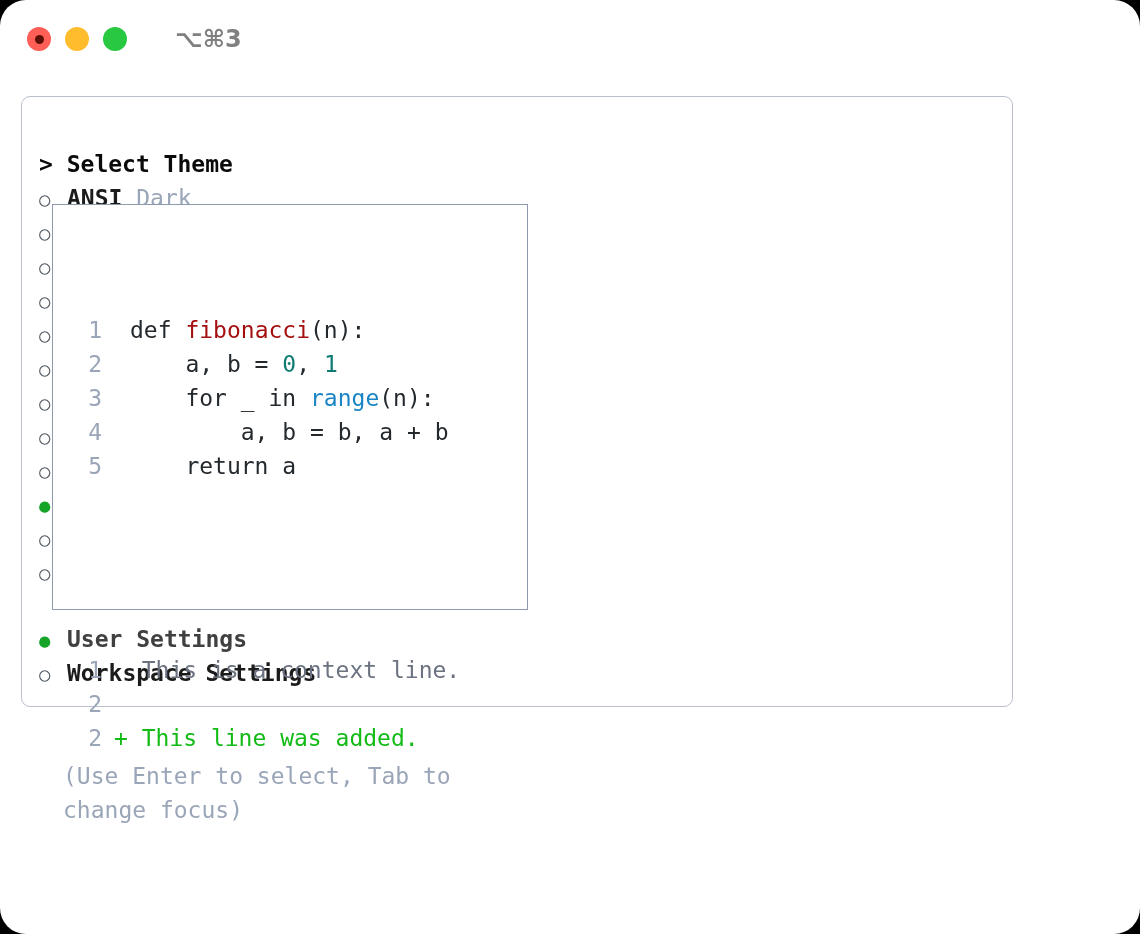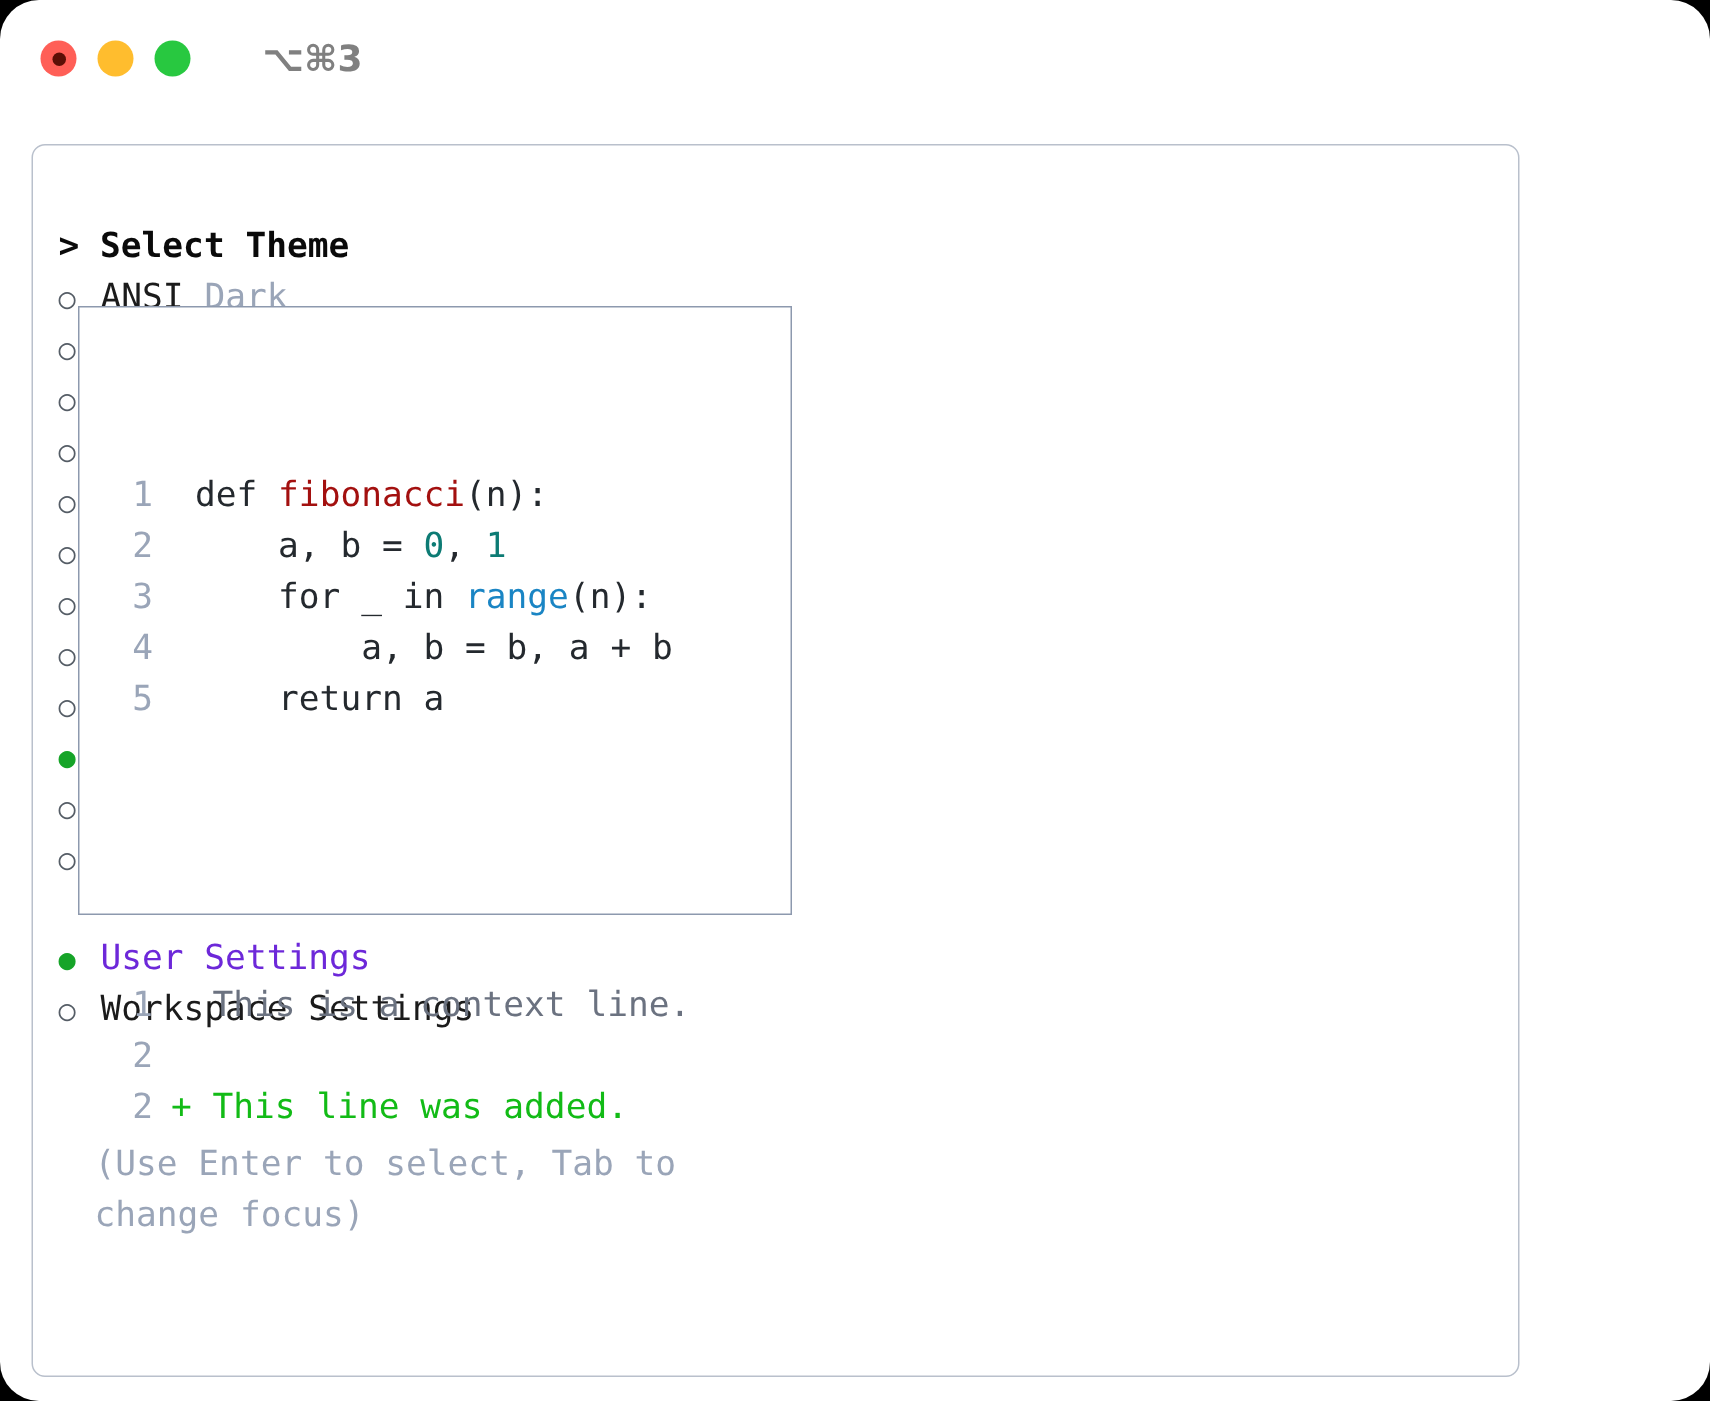--- a/index.html
+++ b/index.html
@@ -73,21 +73,21 @@
     letter-spacing: 0px;
     font-family: "DejaVu Sans", "Liberation Sans", sans-serif;
   }
 
   
   #content-panel {
     position: absolute;
     left: 21px;
     top: 96px;
     width: 992px;
-    height: 822px;
+    height: 611px;
     border: 1.5px solid #b9c0cc;
     border-radius: 9px;
     box-sizing: border-box;
     background: #ffffff;
   }
 
   
   #theme-column {
     position: absolute;
     left: 17px;
@@ -115,23 +115,24 @@
     flex: 0 0 28px;
     font-size: 19px;
     color: #555d66;
     line-height: 34px;
   }
   .marker.selected {
     color: #16a428;
   }
   .theme-name {
     color: #1b1b1b;
+    font-weight: bold;
   }
   .theme-row.selected .theme-name {
-    color: #6d28d9;
+    color: #404040;
   }
   .theme-tag {
     color: #9aa5b8;
   }
 
   
   #apply-group {
     position: absolute;
     left: 17px;
     top: 525px;

